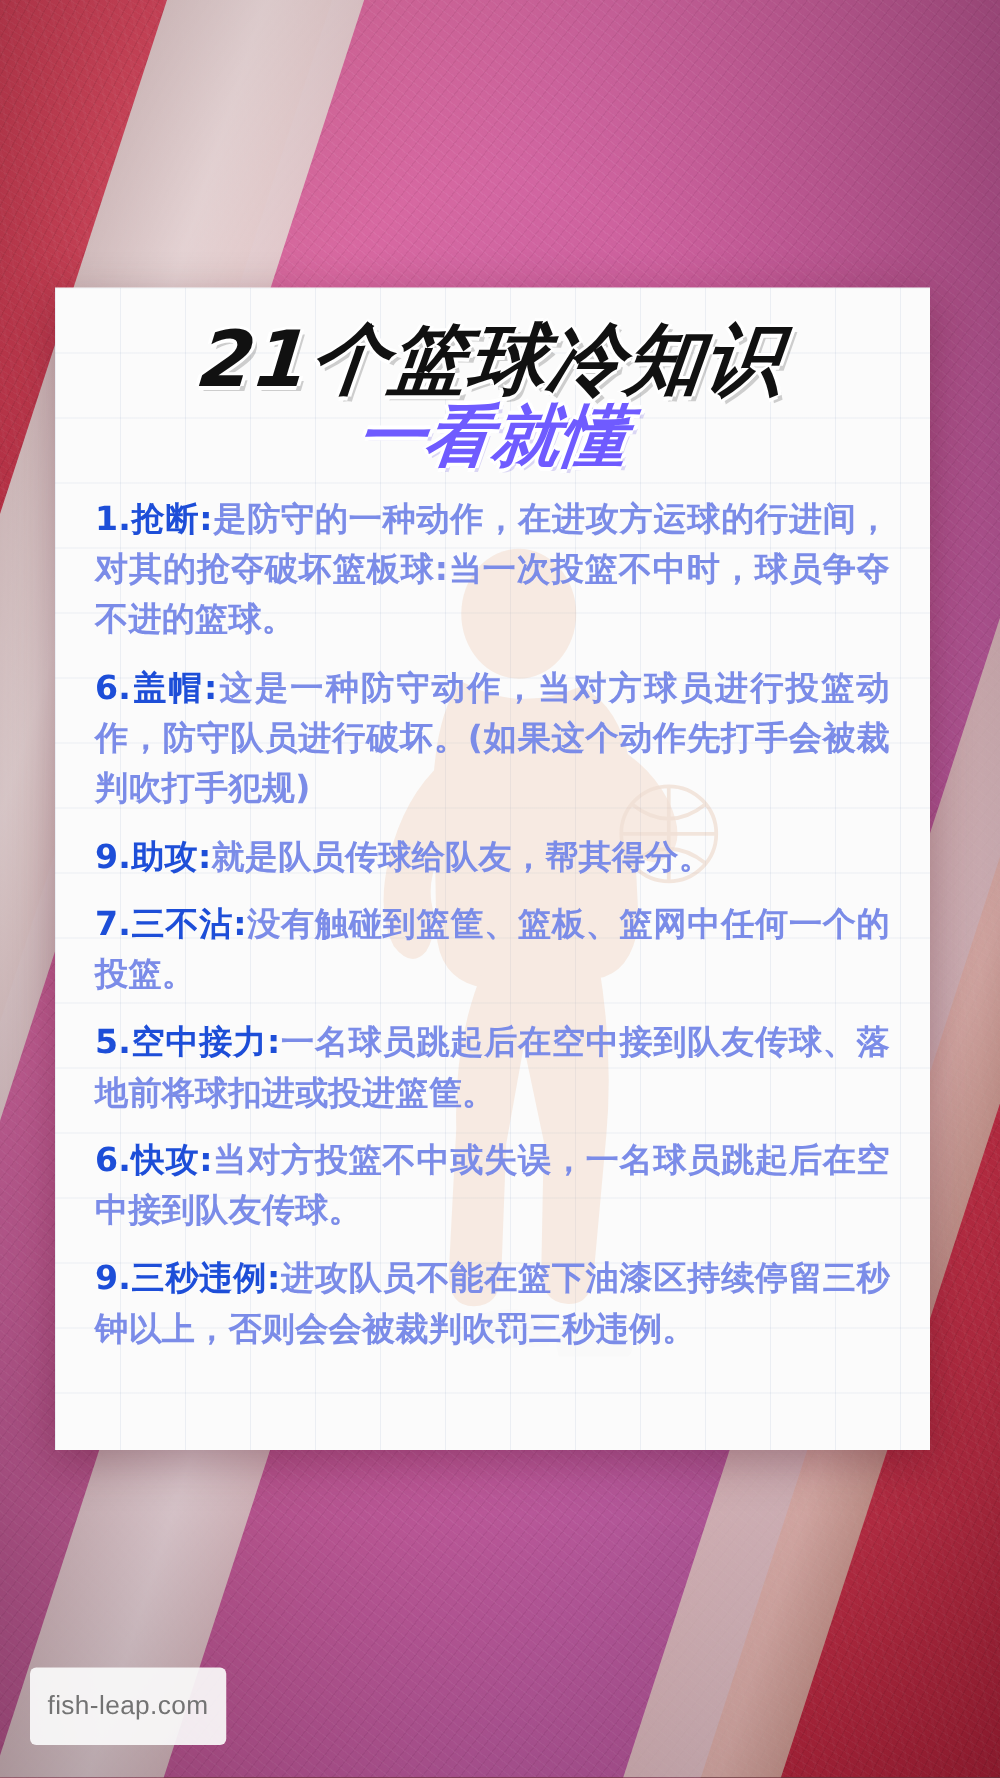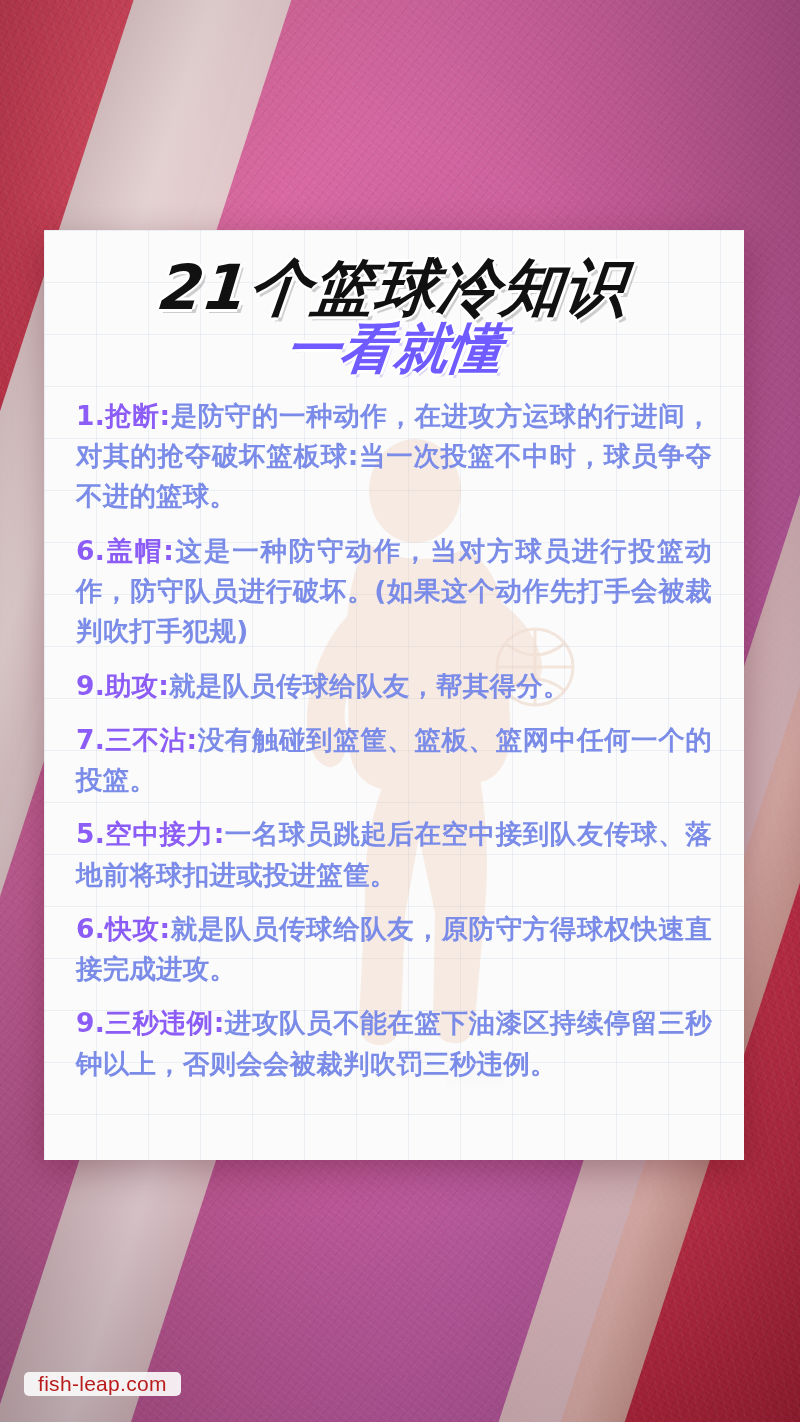--- a/index.html
+++ b/index.html
@@ -177,38 +177,38 @@
   }
   .tip {
     font-size: 26.5px;
     line-height: 1.52;
     margin: 0 0 14px 0;
     letter-spacing: 0.2px;
     text-align: justify;
     font-family: "DejaVu Sans", "Liberation Sans", sans-serif;
   }
   .tip .term {
-    color: #8b5cf6;
+    color: #1d4ed8;
     font-weight: 700;
   }
   .tip .desc {
     color: #7b8ce8;
     font-weight: 600;
   }
 
   
   .watermark {
     position: absolute;
     left: 24px;
     bottom: 26px;
     background: rgba(250,250,250,0.92);
-    color: #b91c1c;
+    color: #737373;
     font-size: 21px;
     font-family: "Liberation Sans", sans-serif;
-    padding: 0 14px;
+    padding: 19px 14px;
     border-radius: 5px;
     letter-spacing: .3px;
   }
 </style>
 </head>
 <body>
 
 <div id="poster">
 
   <div class="bg-base"></div>
@@ -261,21 +261,21 @@
 
         <p class="tip">
           <span class="term">7.三不沾:</span><span class="desc">没有触碰到篮筐、篮板、篮网中任何一个的投篮。</span>
         </p>
 
         <p class="tip">
           <span class="term">5.空中接力:</span><span class="desc">一名球员跳起后在空中接到队友传球、落地前将球扣进或投进篮筐。</span>
         </p>
 
         <p class="tip">
-          <span class="term">6.快攻:</span><span class="desc">就是队员传球给队友，原防守方得球权快速直接完成进攻。</span>
+          <span class="term">6.快攻:</span><span class="desc">当对方投篮不中或失误，一名球员跳起后在空中接到队友传球。</span>
         </p>
 
         <p class="tip">
           <span class="term">9.三秒违例:</span><span class="desc">进攻队员不能在篮下油漆区持续停留三秒钟以上，否则会会被裁判吹罚三秒违例。</span>
         </p>
 
       </div>
     </div>
   </div>
 

